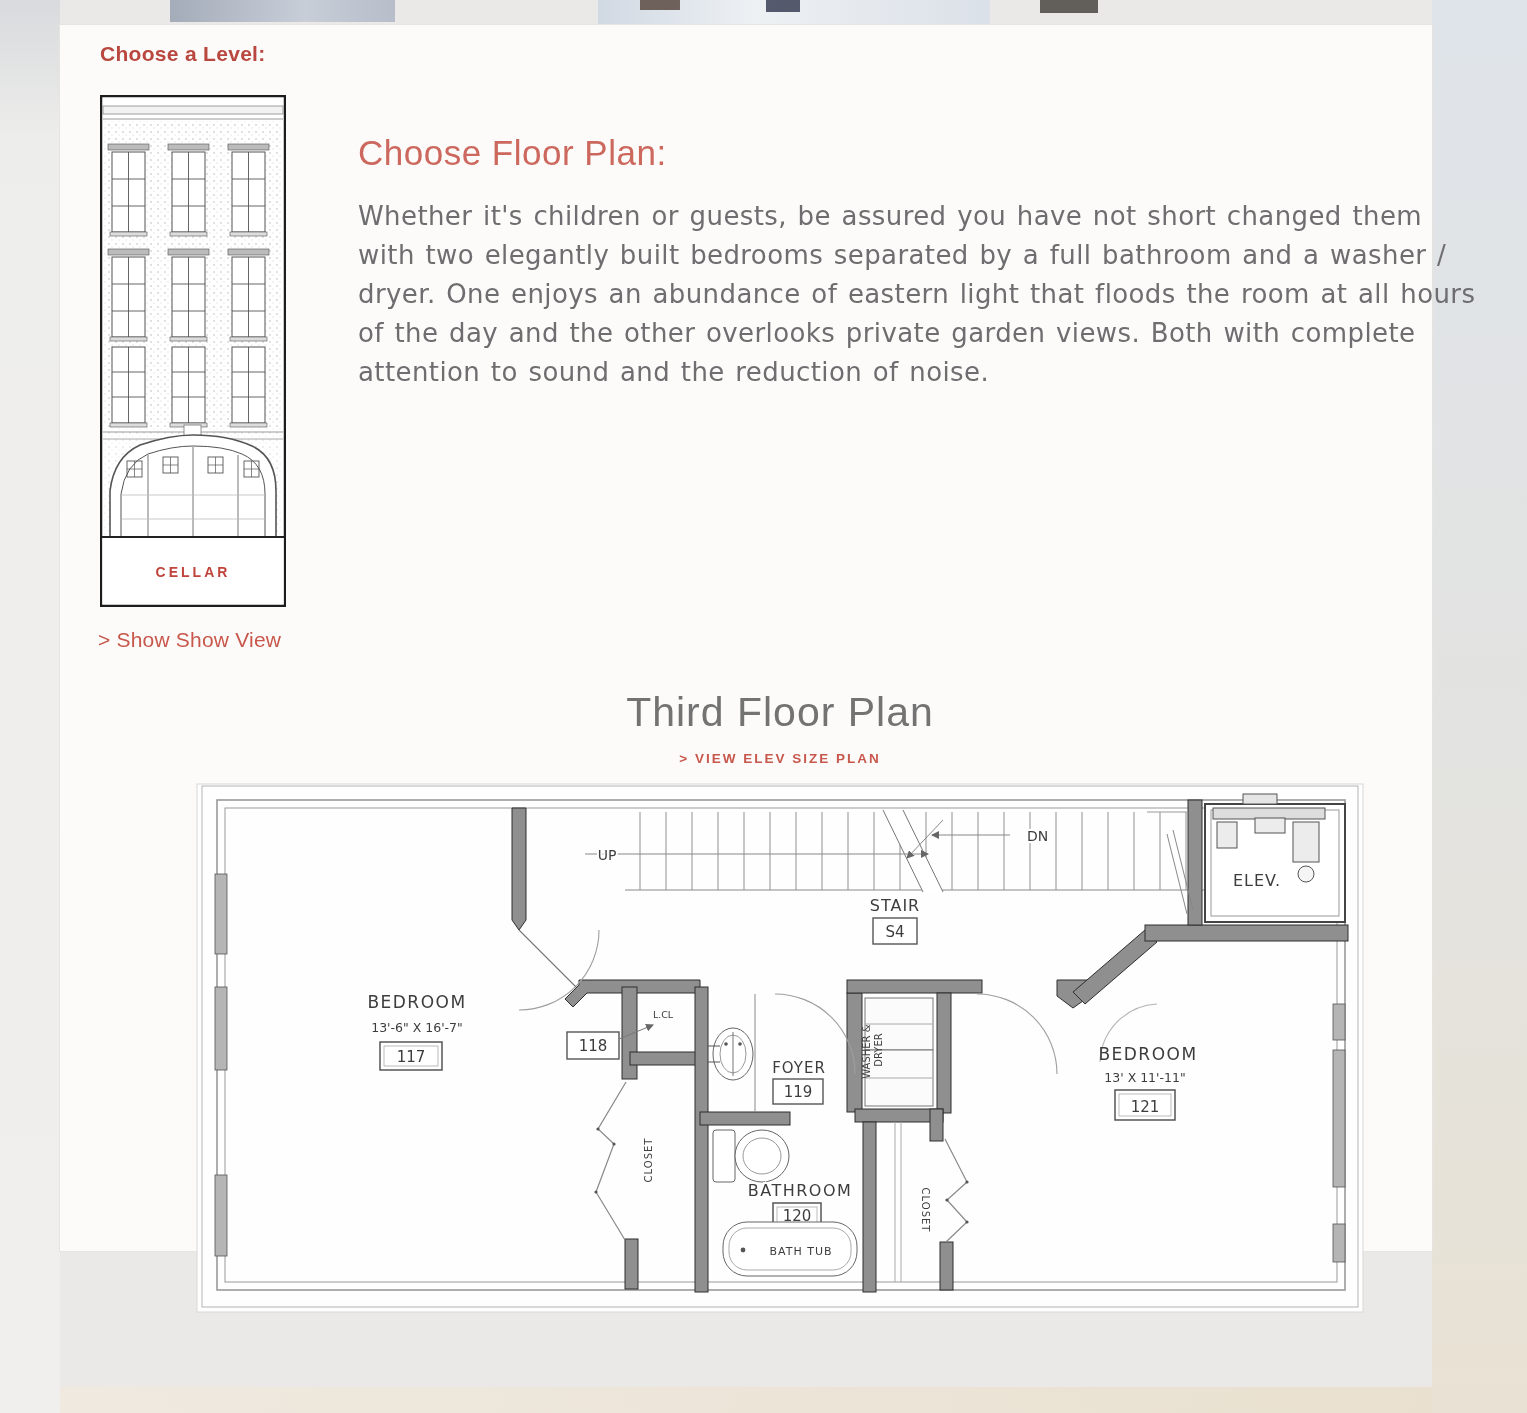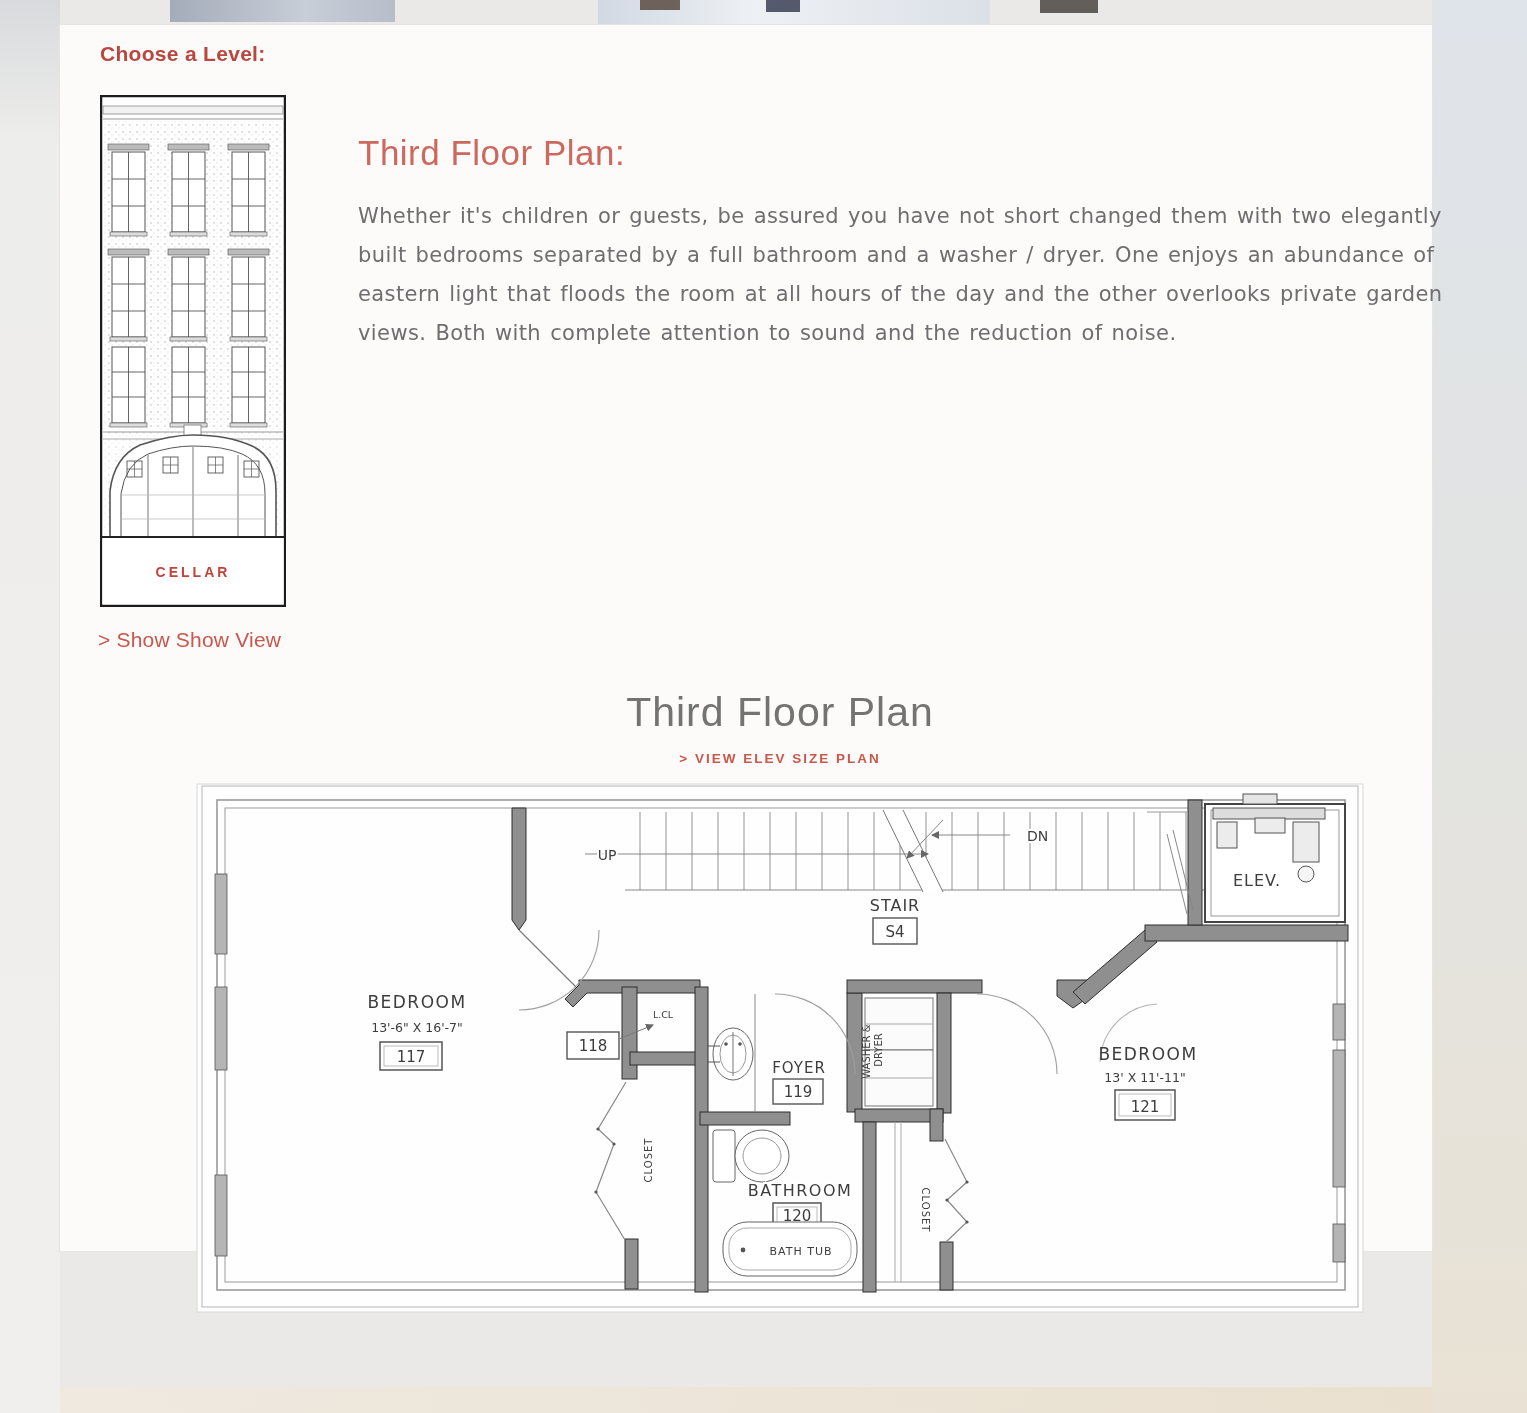--- a/index.html
+++ b/index.html
@@ -31,21 +31,21 @@
   .thumb{position:absolute;left:40px;top:70px;width:186px;height:512px;cursor:pointer;}
 
   .rear-link{position:absolute;left:38px;top:603px;font-size:21px;color:#c8574c;
     cursor:pointer;letter-spacing:.2px;}
   .rear-link .chev{margin-right:6px;}
 
   .article-title{position:absolute;left:298px;top:108px;
     font-size:35px;color:#cc685d;letter-spacing:.5px;}
   .article-body{position:absolute;left:298px;top:172px;width:1122px;
     font-family:"DejaVu Sans",sans-serif;
-    font-size:21px;line-height:39px;color:#6e6e70;letter-spacing:.4px;word-spacing:2px;}
+    font-size:26px;line-height:39px;color:#6e6e70;letter-spacing:.4px;word-spacing:2px;}
 
   .plan-title{position:absolute;left:135px;top:664px;width:1170px;text-align:center;
     font-size:41px;color:#737373;letter-spacing:1px;}
   .view-link{position:absolute;left:135px;top:726px;width:1170px;text-align:center;
     font-size:13.5px;font-weight:bold;color:#c8574c;letter-spacing:2px;cursor:pointer;}
   .view-link .chev{margin-right:6px;}
 
   .plan-wrap{position:absolute;left:135px;top:757px;width:1170px;height:532px;}
 
   .pt{font-family:"DejaVu Sans",sans-serif;fill:#3d3d3d;}
@@ -140,21 +140,21 @@
       <line x1="2" y1="442" x2="184" y2="442" stroke="#222" stroke-width="2"></line>
       <rect x="2.5" y="443" width="181" height="66" fill="#ffffff"></rect>
       <text x="93" y="482" text-anchor="middle" font-size="14" font-weight="bold" letter-spacing="3" fill="#c0443c" font-family="Liberation Sans, sans-serif">CELLAR</text>
     </svg>
   </div>
 
   <div class="rear-link">
     <span class="chev">&gt;</span><span>Show Show View</span>
   </div>
 
-  <div class="article-title">Third Floor Plan:</div>
+  <div class="article-title">Choose Floor Plan:</div>
   <div class="article-body">Whether it's children or guests, be assured you have not short changed them with two elegantly built bedrooms separated by a full bathroom and a washer / dryer.  One enjoys an abundance of eastern light that floods the room at all hours of the day and the other overlooks private garden views. Both with complete attention to sound and the reduction of noise.</div>
 
   <div class="plan-title">Third Floor Plan</div>
   <div class="view-link">
     <span class="chev">&gt;</span><span>VIEW ELEV SIZE PLAN</span>
   </div>
 
   <div class="plan-wrap">
   <svg width="1170" height="532" viewBox="0 0 1170 532">
     <defs>

